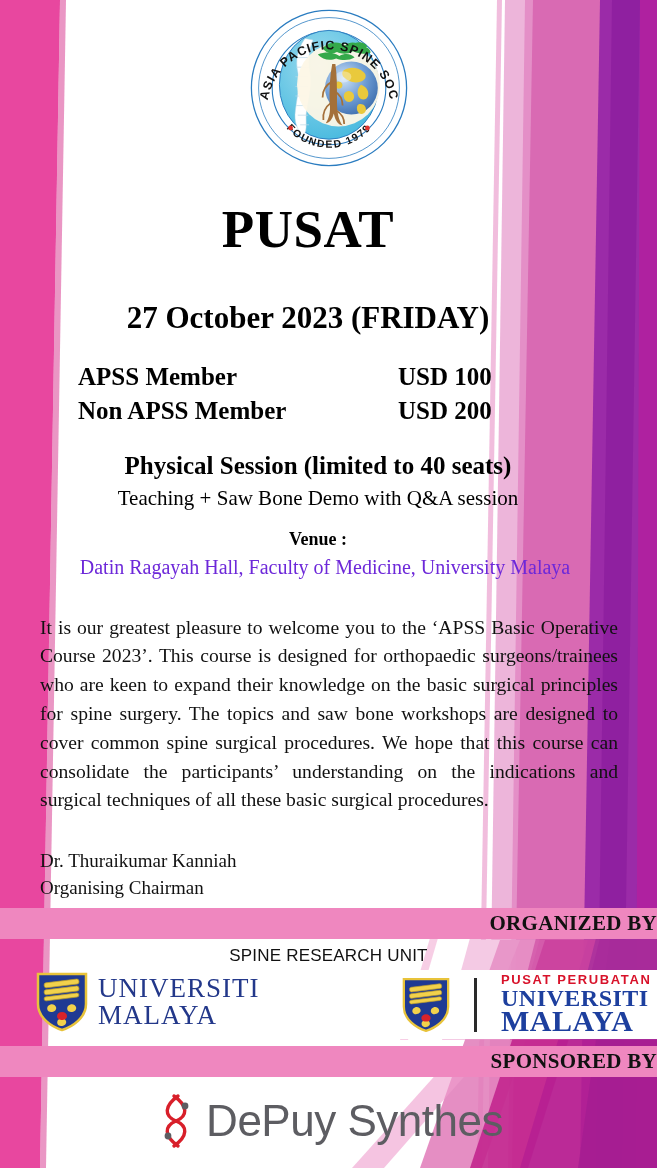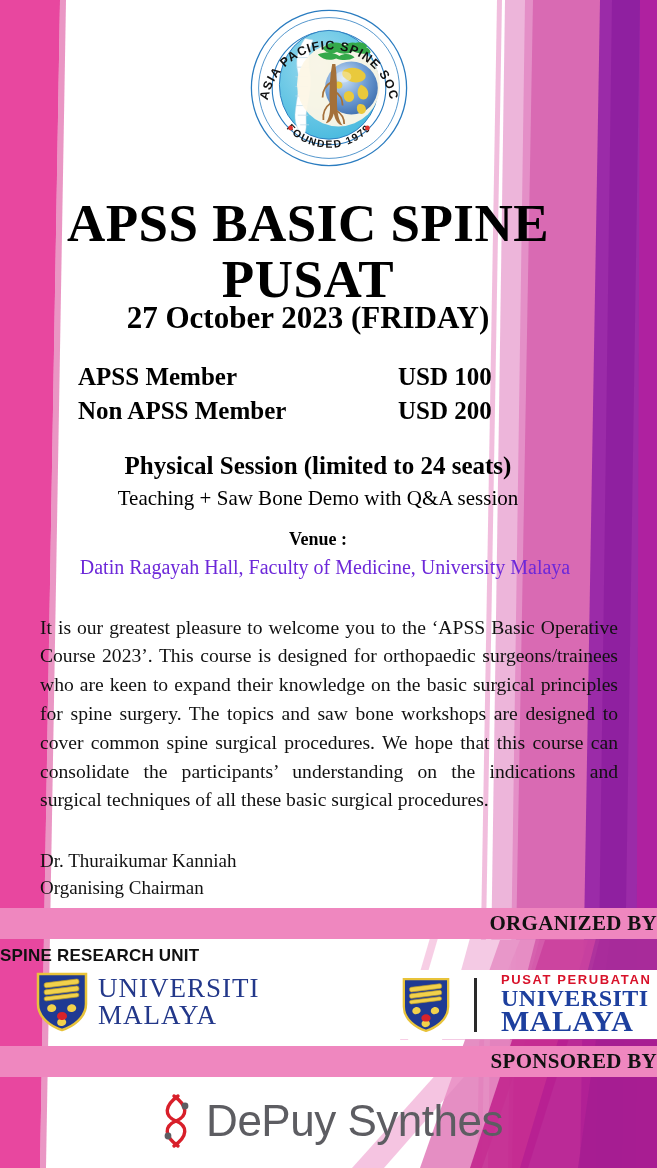--- a/index.html
+++ b/index.html
@@ -88,22 +88,23 @@
     display:flex;align-items:center;justify-content:flex-end;
   }
   .band span{
     font-size:21px;font-weight:bold;color:#111;letter-spacing:0.3px;
   }
   #band-organized{top:908px;}
   #band-sponsored{top:1046px;}
 
   .sru{
     position:absolute;left:0;width:657px;top:946px;
+    text-align:center;
     font-family:"Liberation Sans",sans-serif;
-    font-size:17px;font-weight:bold;color:#111;letter-spacing:0.2px;
+    font-size:17px;font-weight:normal;color:#111;letter-spacing:0.2px;
   }
 
   
   .org-logos{
     position:absolute;left:0;width:657px;top:968px;height:70px;padding-left:40px;
   }
   .um-left{position:absolute;left:36px;top:4px;display:flex;align-items:center;gap:10px;}
   .um-right{position:absolute;left:396px;top:2px;display:flex;align-items:center;gap:24px;
             background:#fff;padding:3px 6px;}
   .um-text{
@@ -243,38 +244,37 @@
         </text>
         <text font-family="&quot;Liberation Sans&quot;,sans-serif" font-size="13" font-weight="bold" fill="#111" letter-spacing="2">
           <textPath href="#arcBot" startOffset="50%" text-anchor="middle">FOUNDED 1979</textPath>
         </text>
         <circle cx="52" cy="150" r="3" fill="#e0342f"></circle>
         <circle cx="148" cy="150" r="3" fill="#e0342f"></circle>
       </svg>
     </div>
 
     <h1 class="title">
-      <span class="l1">APSS BASIC SPINE</span>
       <span class="l2">PUSAT</span>
     </h1>
 
     <div class="date">27 October 2023 (FRIDAY)</div>
 
     <div class="fees">
       <div class="fee-row">
         <span class="fee-label">APSS Member</span>
         <span class="fee-amt">USD 100</span>
       </div>
       <div class="fee-row">
         <span class="fee-label">Non APSS Member</span>
         <span class="fee-amt">USD 200</span>
       </div>
     </div>
 
-    <div class="session">Physical Session (limited to 24 seats)</div>
+    <div class="session">Physical Session (limited to 40 seats)</div>
     <div class="session-sub">Teaching + Saw Bone Demo with Q&amp;A session</div>
 
     <div class="venue-label">Venue :</div>
     <div class="venue-val">Datin Ragayah Hall, Faculty of Medicine, University Malaya</div>
 
     <p class="body-text">It is our greatest pleasure to welcome you to the ‘APSS Basic Operative Course 2023’. This course is designed for orthopaedic surgeons/trainees who are keen to expand their knowledge on the basic surgical principles for spine surgery. The topics and saw bone workshops are designed to cover common spine surgical procedures. We hope that this course can consolidate the participants’ understanding on the indications and surgical techniques of all these basic surgical procedures.</p>
 
     <div class="signoff">
       <div>Dr. Thuraikumar Kanniah</div>
       <div>Organising Chairman</div>

